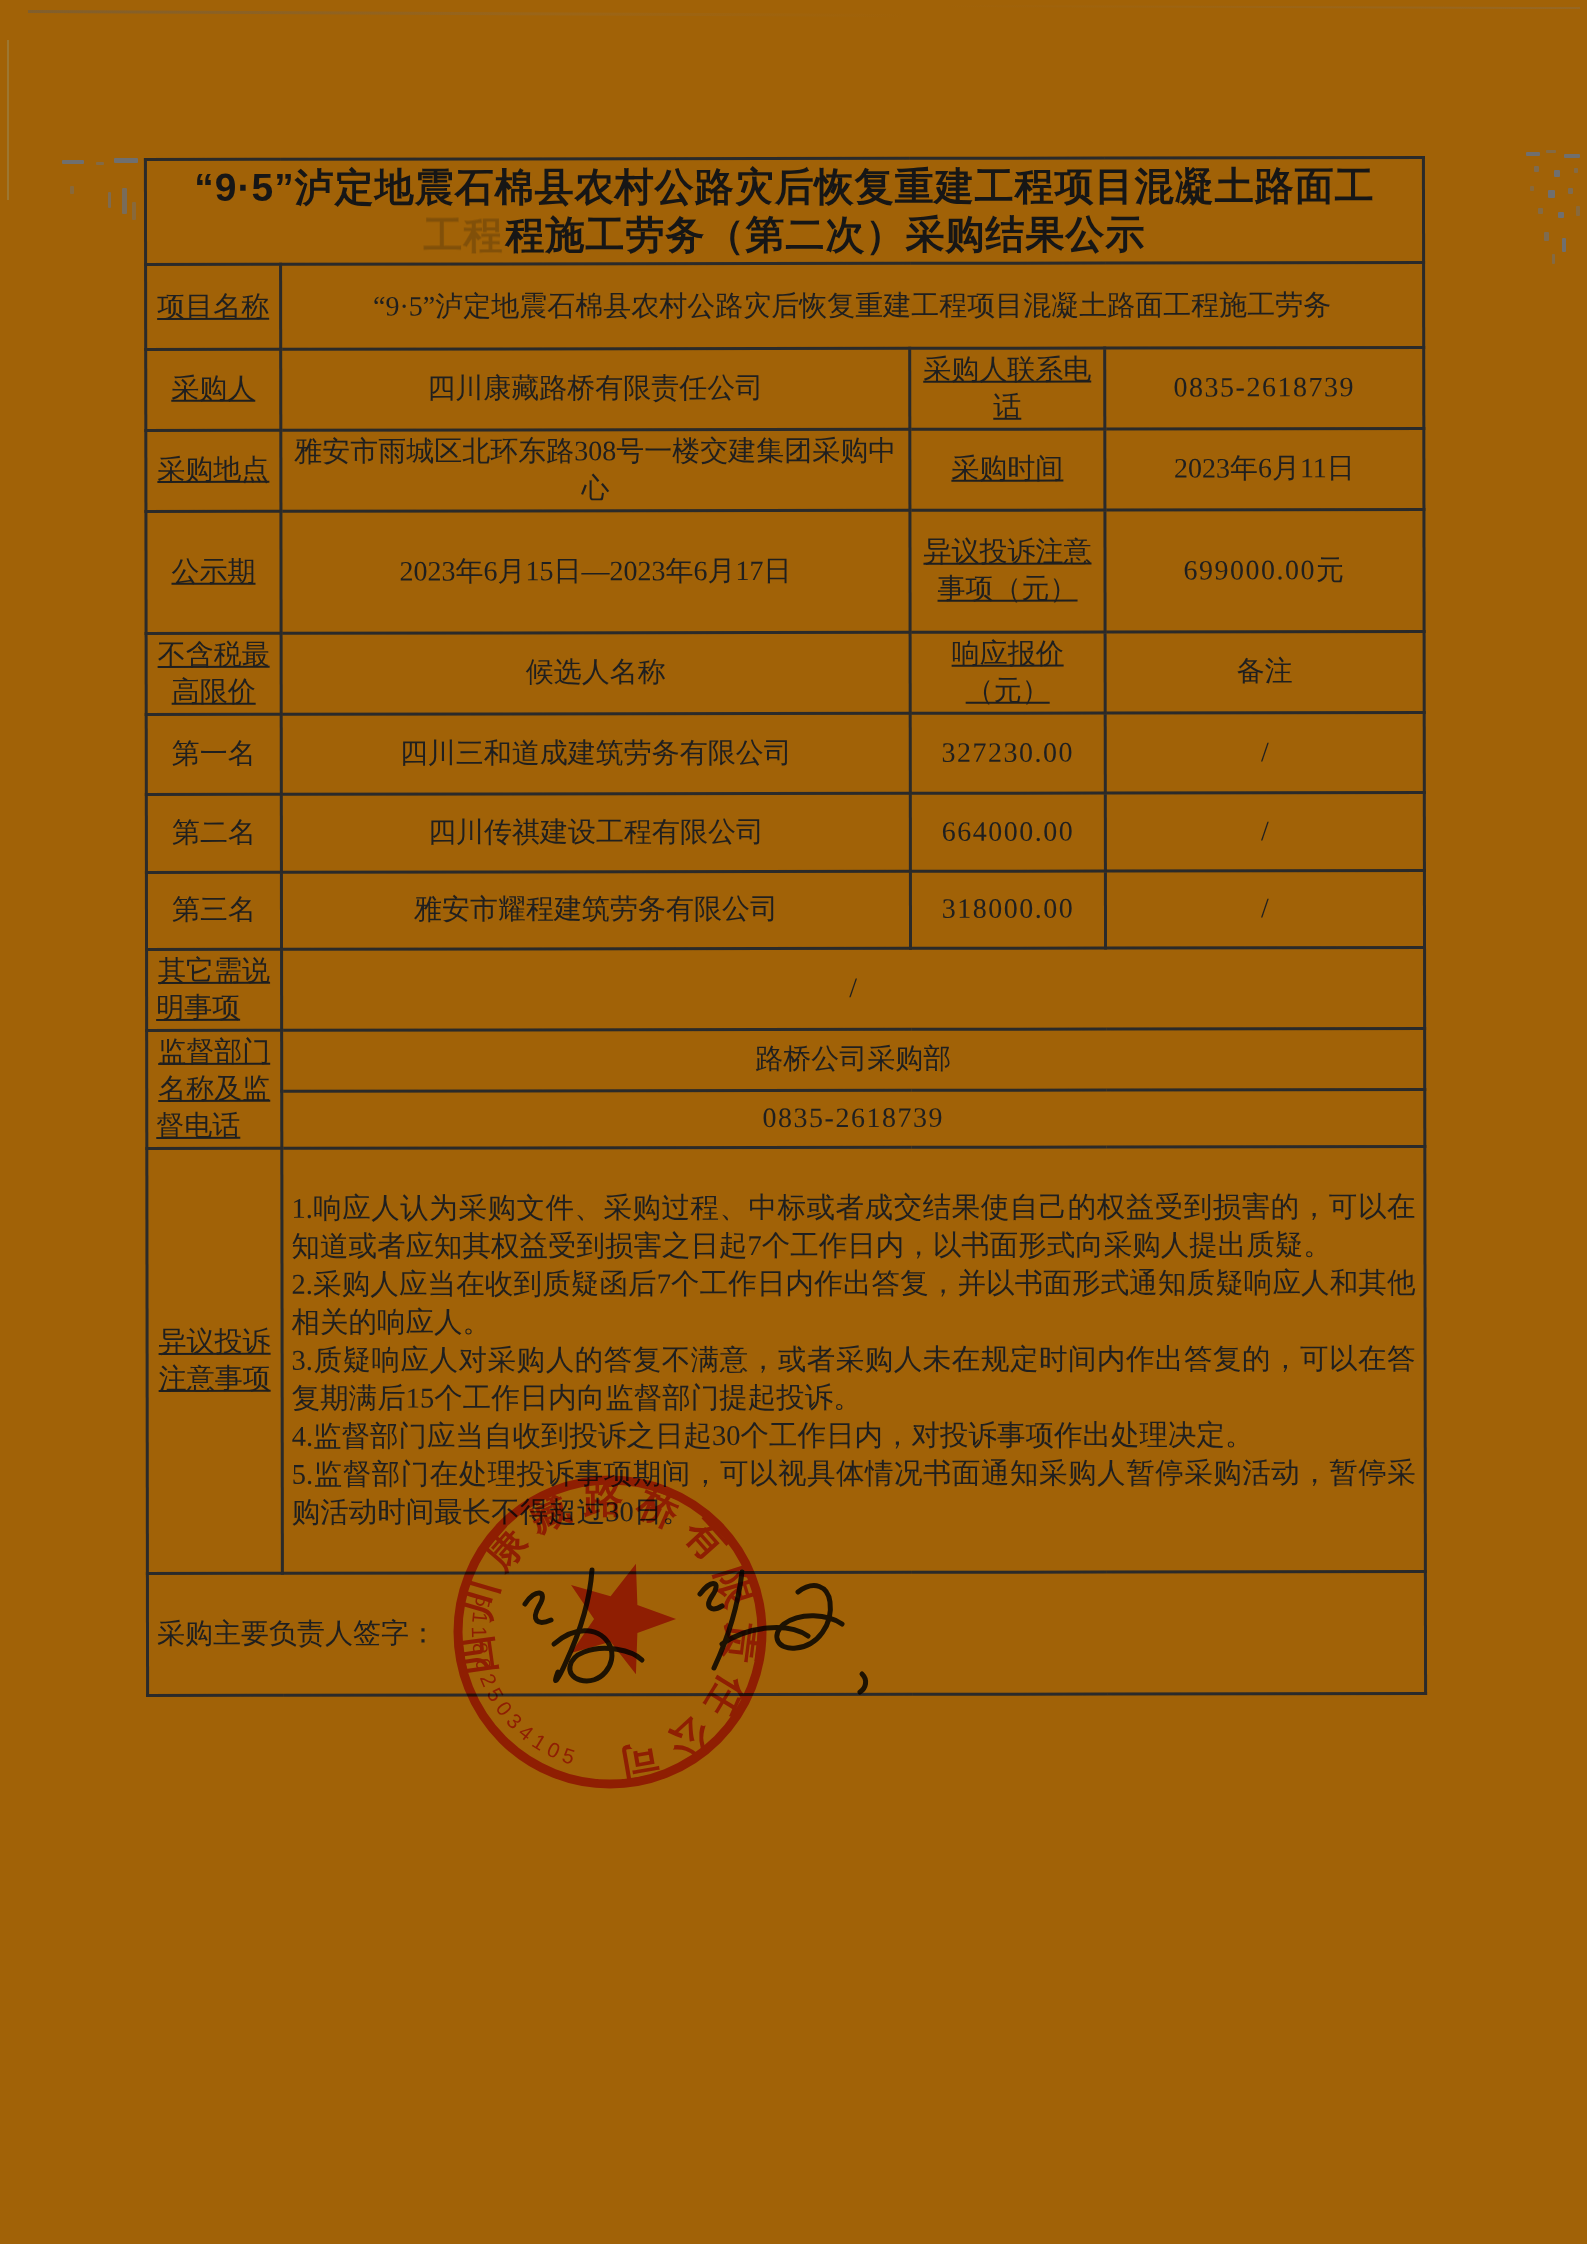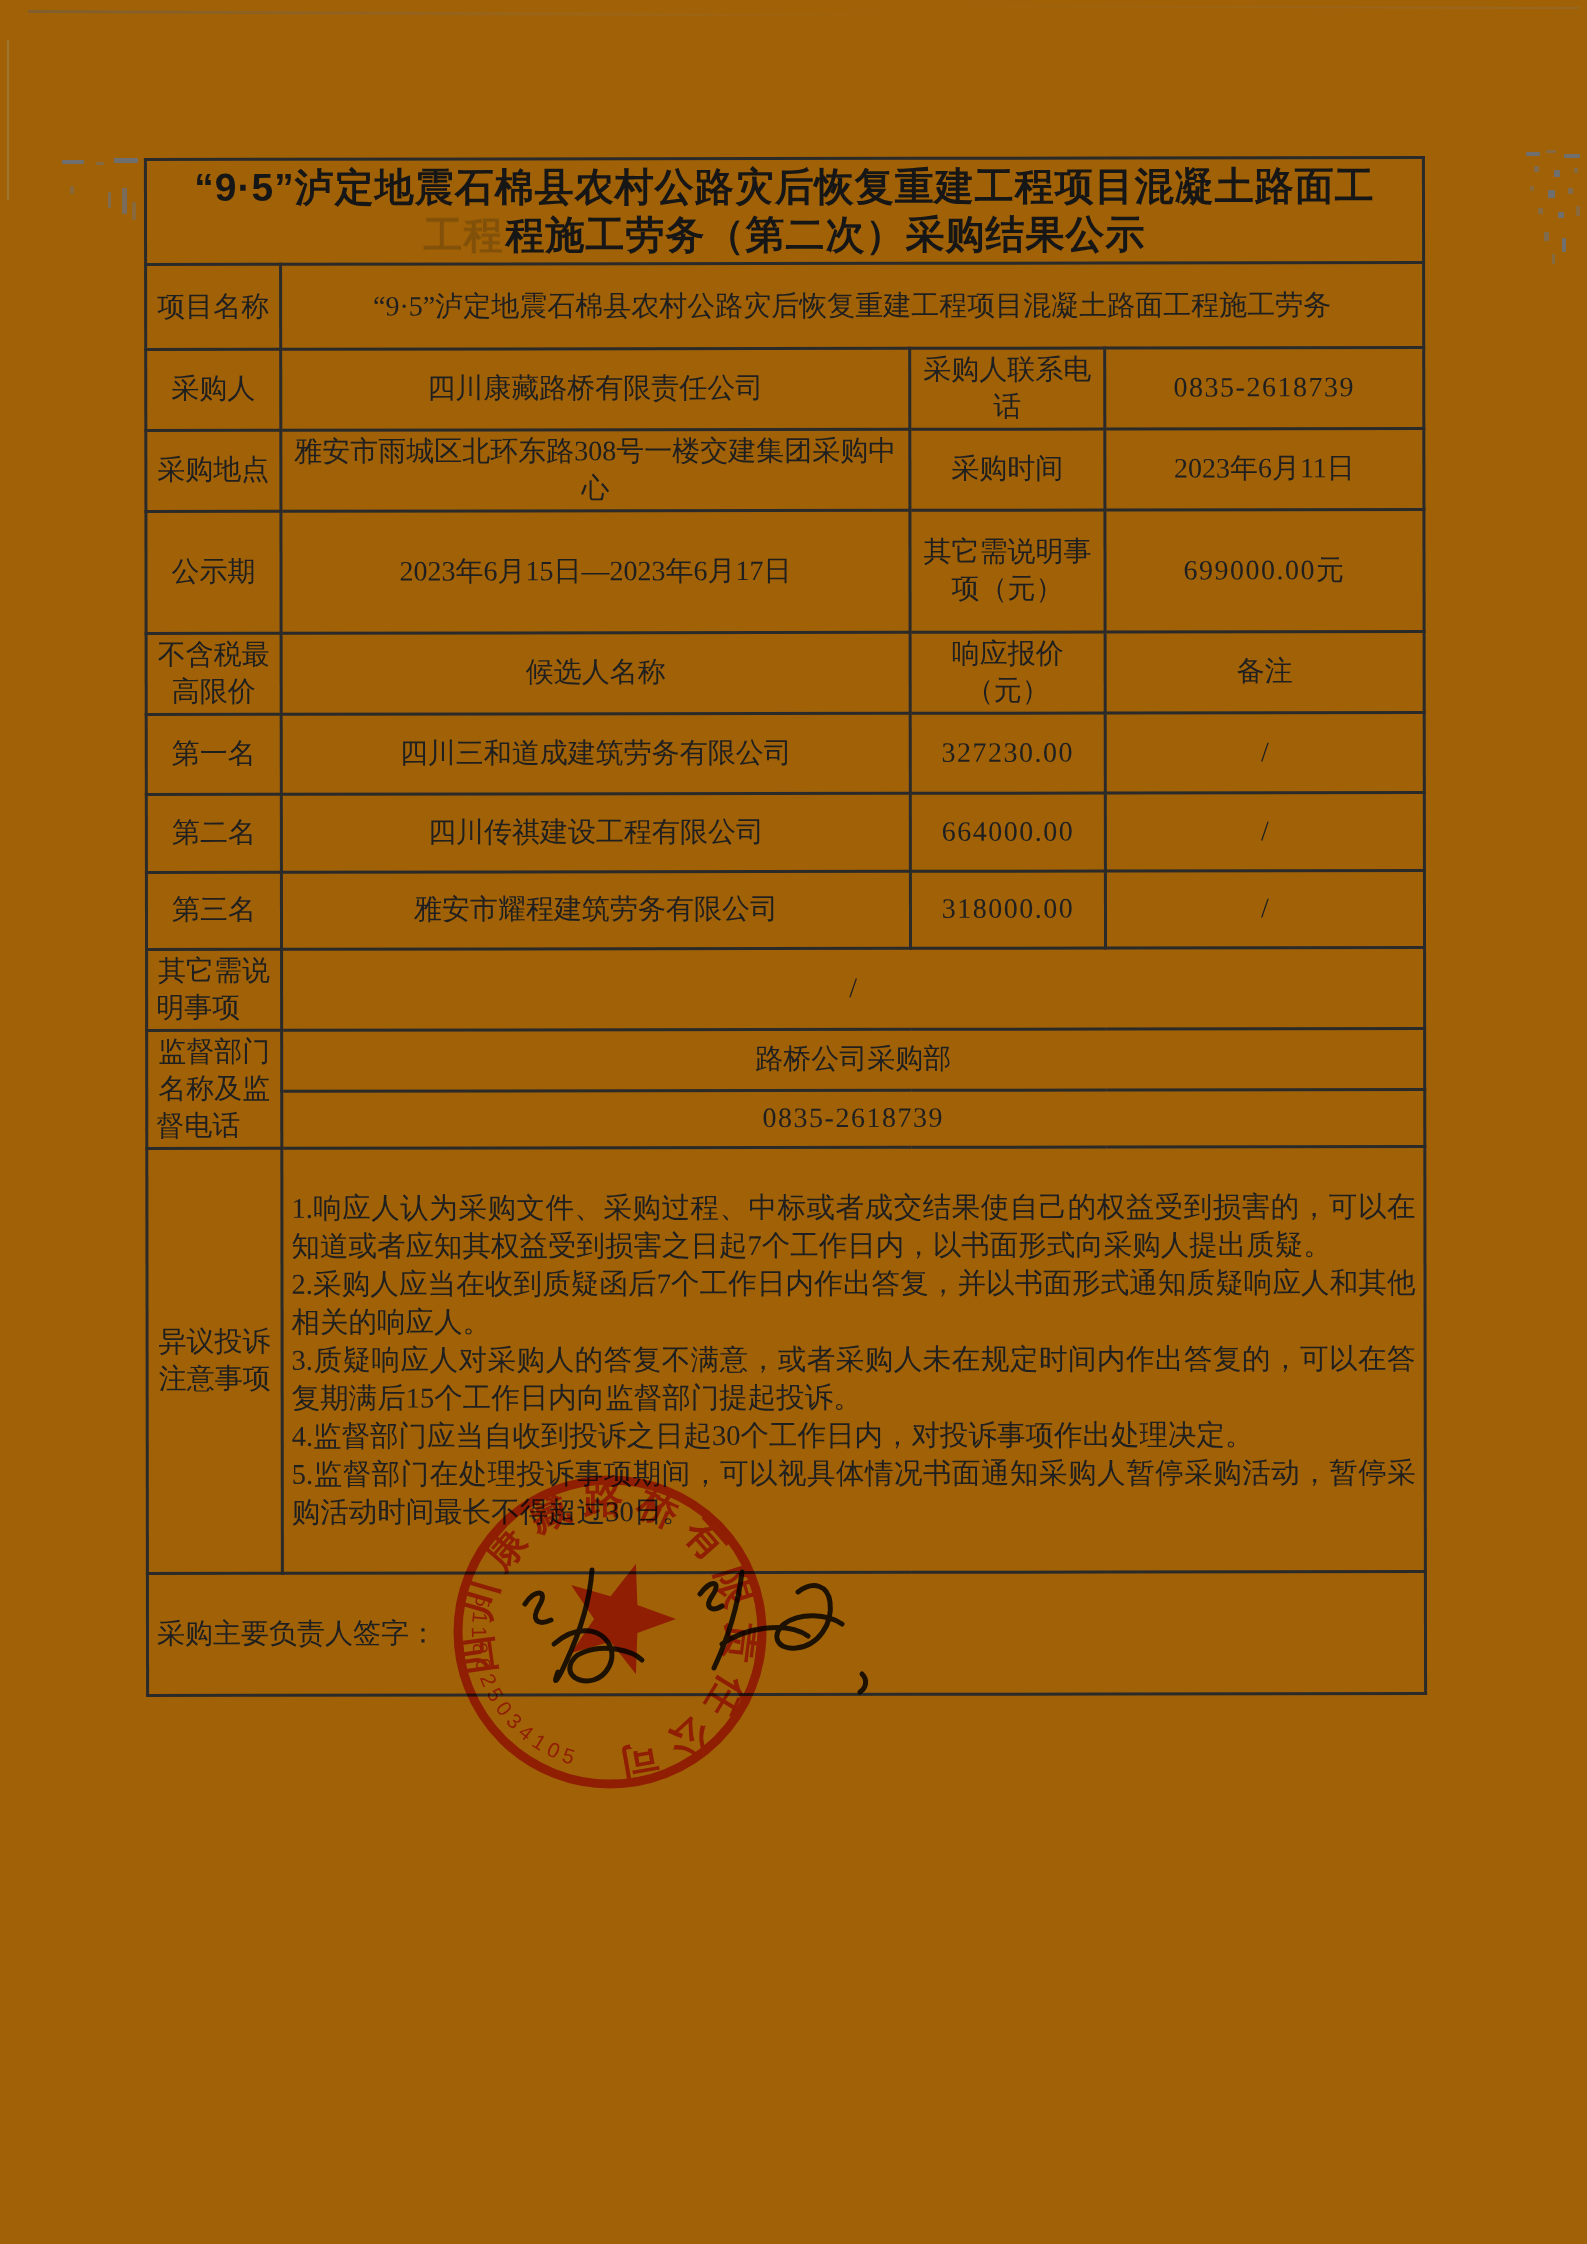--- a/index.html
+++ b/index.html
@@ -19,21 +19,21 @@
 
   
   table.doc{position:absolute;left:145px;top:157px;width:1278px;border-collapse:collapse;
       table-layout:fixed;transform:rotate(-.08deg);}
   table.doc td{border:3px solid #2a2a2a;vertical-align:middle;padding:2px 8px;
       font-size:28px;line-height:1.32;text-align:center;overflow:hidden;}
   td.title-cell{padding:4px 10px;}
   .title-line{font-family:"Liberation Sans",sans-serif;font-weight:bold;font-size:39px;
       line-height:48px;letter-spacing:1px;white-space:nowrap;text-align:center;color:#161616;}
   .ghost{opacity:.22;filter:blur(.5px);margin-right:2px;text-align:center;}
-  td.lbl{padding:2px 4px;}
+  td.lbl{padding:2px 4px;text-decoration:underline;}
   .left{text-align:left;}
   .just{text-align:justify;text-align-last:left;}
   .num{letter-spacing:1.5px;font-size:29px;}
   td.objection-body{vertical-align:top;padding:40px 14px 8px 16px;}
   .obj-line{font-size:28.5px;line-height:38px;text-align:justify;text-align-last:left;}
   td.sig-cell{text-align:left;padding-left:8px;font-size:30px;}
   .sig-wrap{display:flex;align-items:center;}
 
   
   svg.stamp{position:absolute;left:430px;top:1452px;width:360px;height:360px;
@@ -108,21 +108,21 @@
     <tr style="height:77px;">
       <td class="lbl">采购地点</td>
       <td class="left">雅安市雨城区北环东路308号一楼交建集团采购中心</td>
       <td class="lbl">采购时间</td>
       <td>2023年6月11日</td>
     </tr>
 
     <tr style="height:122px;">
       <td class="lbl">公示期</td>
       <td>2023年6月15日—2023年6月17日</td>
-      <td class="lbl">其它需说明事项（元）</td>
+      <td class="lbl">异议投诉注意事项（元）</td>
       <td class="num">699000.00元</td>
     </tr>
 
     <tr style="height:80px;">
       <td class="lbl">不含税最高限价</td>
       <td>候选人名称</td>
       <td class="lbl">响应报价（元）</td>
       <td>备注</td>
     </tr>
 

